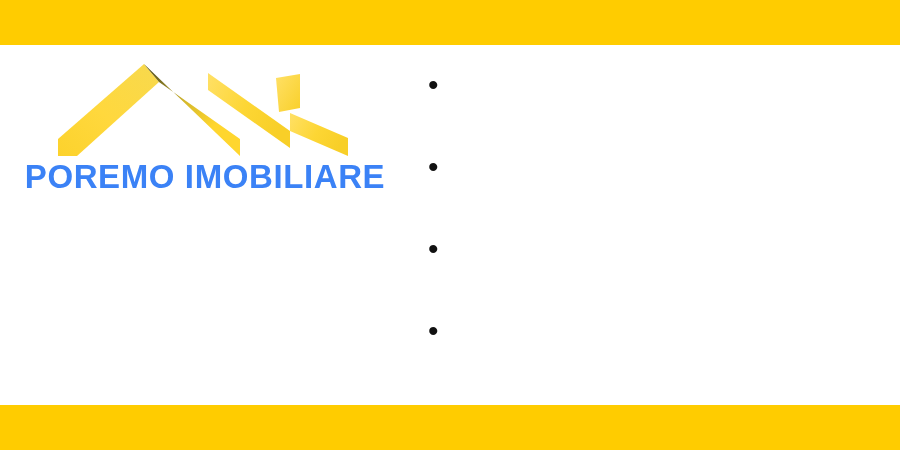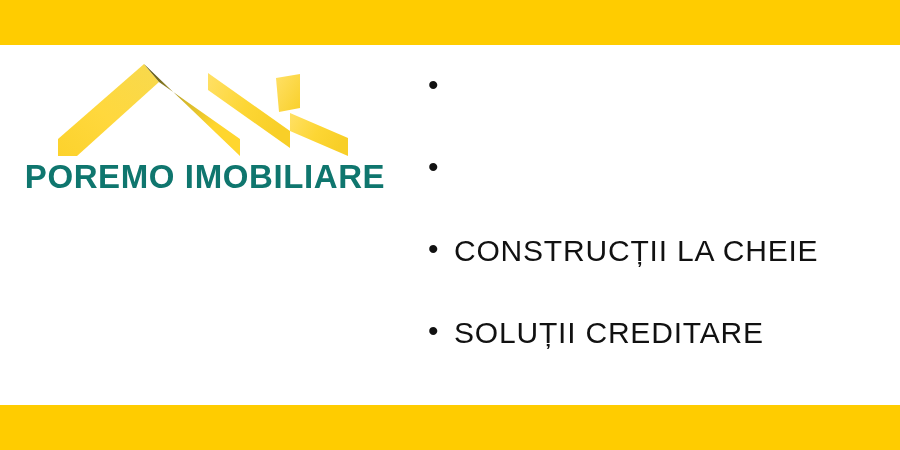--- a/index.html
+++ b/index.html
@@ -61,21 +61,21 @@
   .brand-name {
     position: absolute;
     left: 0;
     top: 103px;
     width: 410px;
     text-align: center;
     font-family: "Liberation Sans", sans-serif;
     font-weight: 700;
     font-size: 33px;
     letter-spacing: 0.6px;
-    color: #0f766e;
+    color: #3b82f6;
     white-space: nowrap;
   }
 
   
   .feature-list {
     position: absolute;
     left: 428px;
     top: 72px;
     width: 460px;
     margin: 0;
@@ -169,23 +169,21 @@
     <li class="feature-item">
       <span class="feature-bullet">•</span>
     </li>
 
     <li class="feature-item">
       <span class="feature-bullet">•</span>
     </li>
 
     <li class="feature-item">
       <span class="feature-bullet">•</span>
-      <span class="feature-label">CONSTRUCȚII LA CHEIE</span>
     </li>
 
     <li class="feature-item">
       <span class="feature-bullet">•</span>
-      <span class="feature-label">SOLUȚII CREDITARE</span>
     </li>
 
   </ul>
 
 </div>
 
 </body></html>

